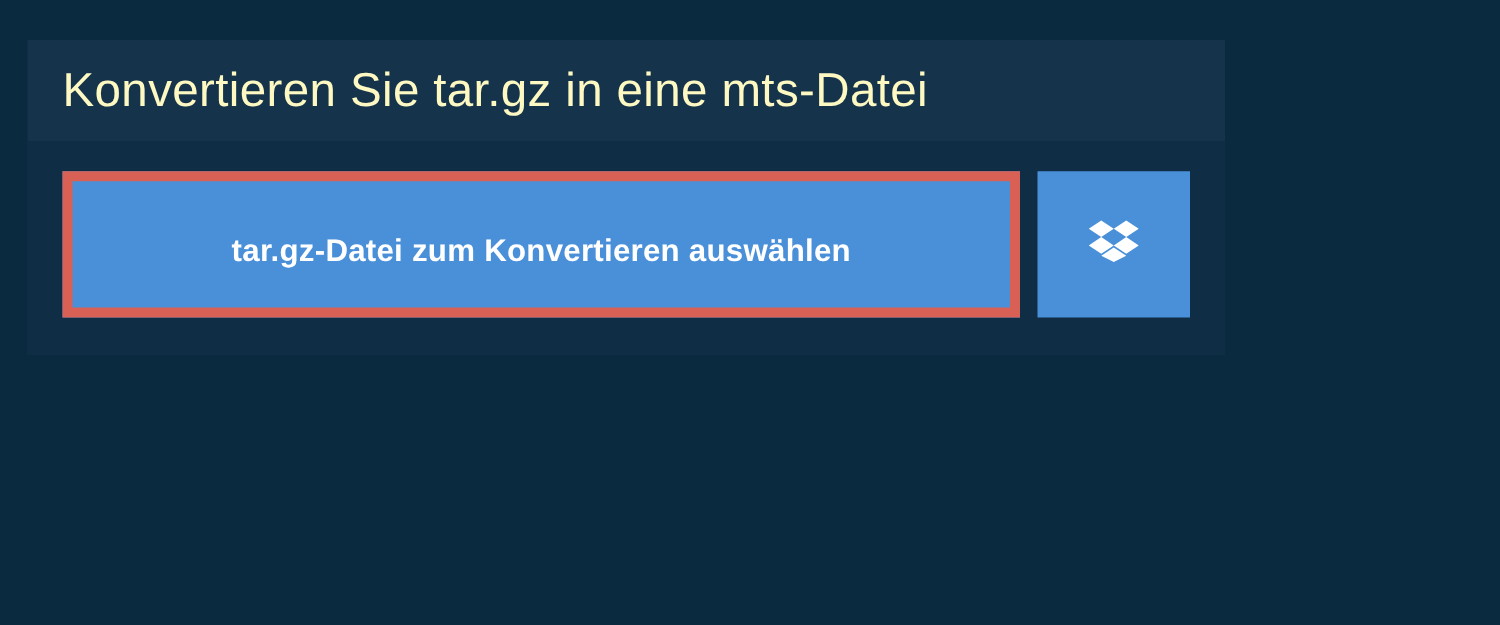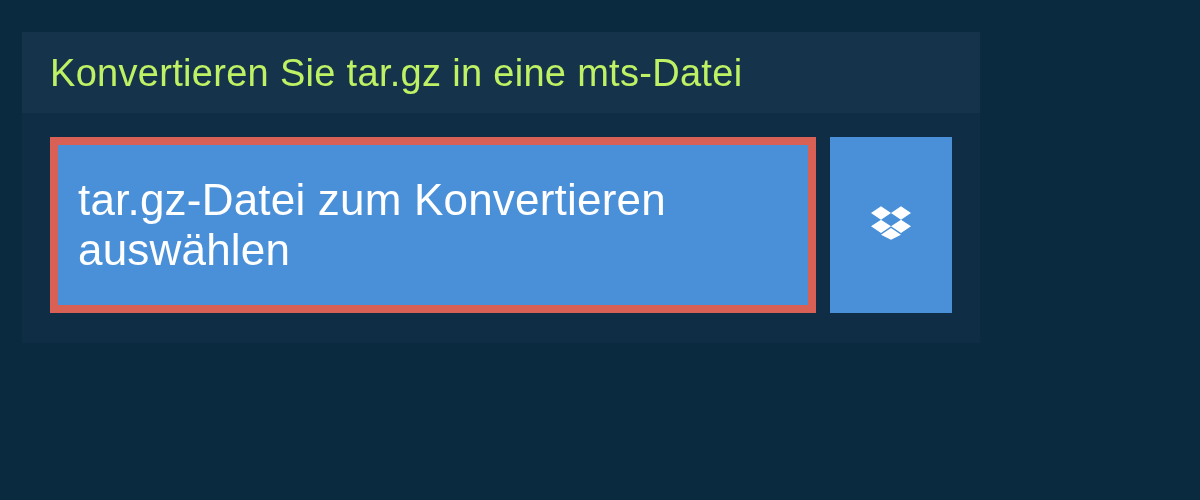--- a/index.html
+++ b/index.html
@@ -18,21 +18,21 @@
       position: absolute;
       left: 22px;
       top: 32px;
       width: 958px;
       background: #15334a;
     }
     .header {
       padding: 20px 28px 18px 28px;
     }
     .header-title {
-      color: #bef264;
+      color: #fef9c3;
       font-size: 38px;
       font-weight: 400;
       letter-spacing: 0.3px;
     }
     .button-row {
       display: flex;
       gap: 14px;
       padding: 24px 28px 30px 28px;
       background: #0f2d44;
       align-items: stretch;
@@ -42,23 +42,24 @@
       background: #4a90d9;
       border: 8px solid #d96055;
       display: flex;
       align-items: center;
       justify-content: center;
       padding: 30px 20px;
       cursor: pointer;
     }
     .select-button-text {
       color: #ffffff;
-      font-size: 44px;
-      font-weight: 400;
+      font-size: 25px;
+      font-weight: 700;
       letter-spacing: 0.2px;
+      margin-top: 12px;
     }
     .dropbox-button {
       width: 122px;
       background: #4a90d9;
       display: flex;
       align-items: center;
       justify-content: center;
       cursor: pointer;
     }
     .dropbox-icon-svg {

